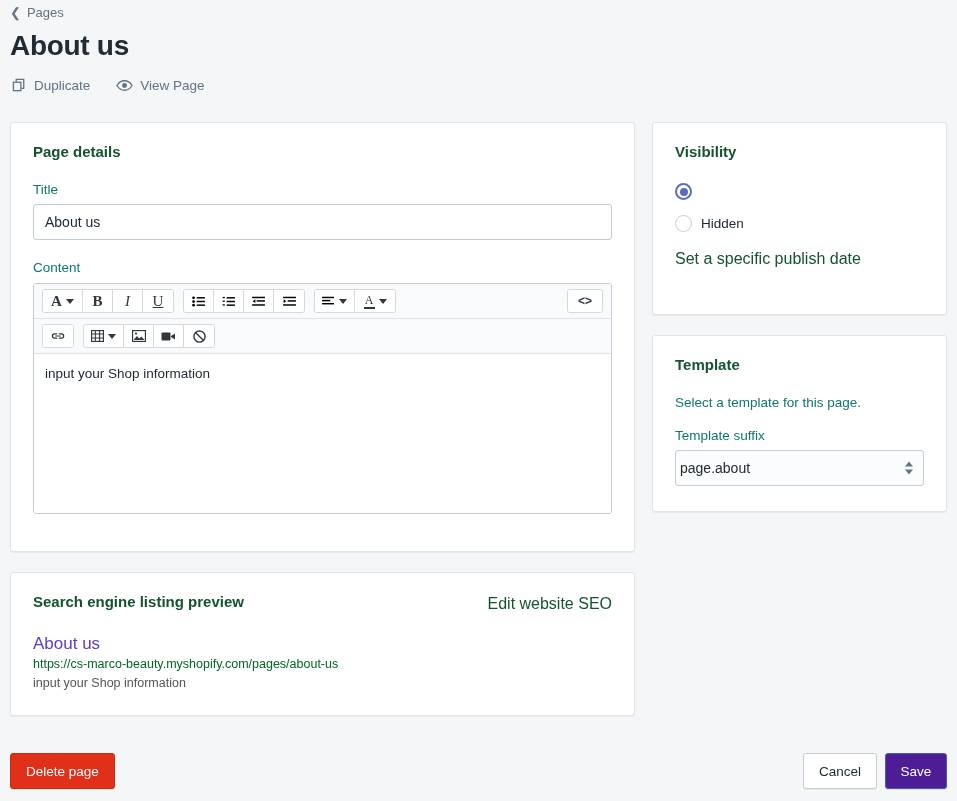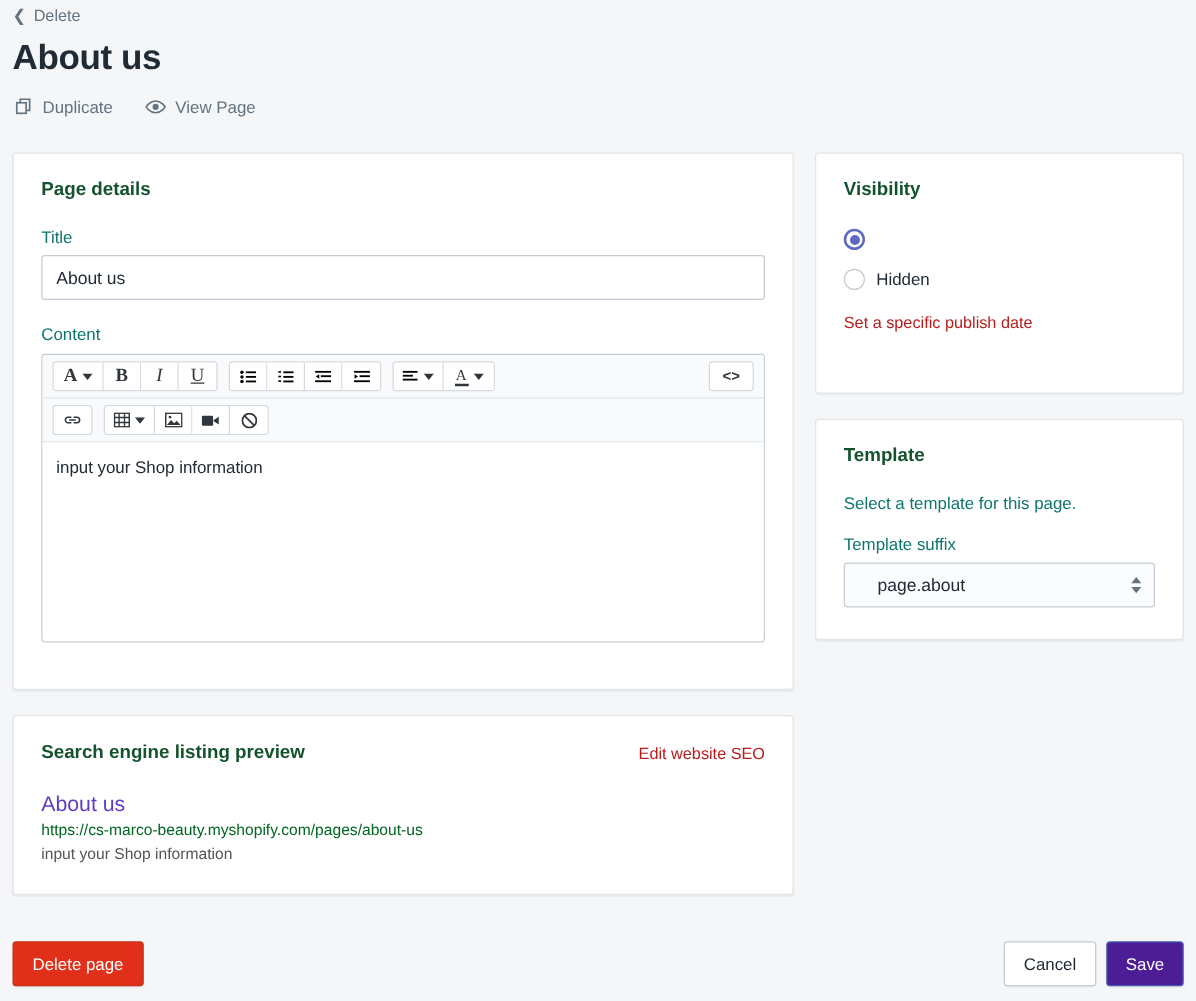--- a/index.html
+++ b/index.html
@@ -98,28 +98,28 @@
     border: 1px solid #c4cdd5; background: #fff;
     flex: none; margin-top: 1px; position: relative; cursor: pointer;
   }
   .radio.on { border: 2px solid #5c6ac4; }
   .radio.on::after {
     content: ""; position: absolute; left: 50%; top: 50%;
     width: 8px; height: 8px; background: #5c6ac4; border-radius: 50%;
     transform: translate(-50%, -50%);
   }
   .radio-label { font-size: 13.5px; color: #212b36; line-height: 1.45; }
-  .link { color: #b91c1c; font-size: 13px; cursor: pointer; }
+  .link { color: #14532d; font-size: 16px; cursor: pointer; }
 
   
   .select {
     position: relative; width: 100%; height: 36px;
     border: 1px solid #c4cdd5; border-radius: 3px;
     background: #fbfcfd; display: flex; align-items: center;
-    padding: 0 26px; font-size: 14px; color: #212b36; cursor: pointer;
+    padding: 0 4px; font-size: 14px; color: #212b36; cursor: pointer;
   }
   .stepper {
     position: absolute; right: 10px; top: 50%;
     transform: translateY(-50%);
     display: flex; flex-direction: column; gap: 3px;
   }
   .st-up, .st-dn { width: 0; height: 0; border-left: 4px solid transparent; border-right: 4px solid transparent; }
   .st-up { border-bottom: 5px solid #637381; }
   .st-dn { border-top: 5px solid #637381; }
 
@@ -151,21 +151,21 @@
     box-shadow: 0 1px 0 rgba(22,29,37,.08);
   }
 </style>
 </head>
 <body>
 
 <div class="page">
 
   <div class="breadcrumb">
     <span class="chev">❮</span>
-    <span>Delete</span>
+    <span>Pages</span>
   </div>
 
   <div class="page-title">About us</div>
 
   <div class="actions">
     <div class="action">
       <span class="ico">
         <svg width="15" height="15" viewBox="0 0 16 16">
           <rect x="1.5" y="4.5" width="8" height="9" fill="none" stroke="#637381" stroke-width="1.4"></rect>
           <path d="M4.5 4V1.5h8V11h-2.2" fill="none" stroke="#637381" stroke-width="1.4"></path>

